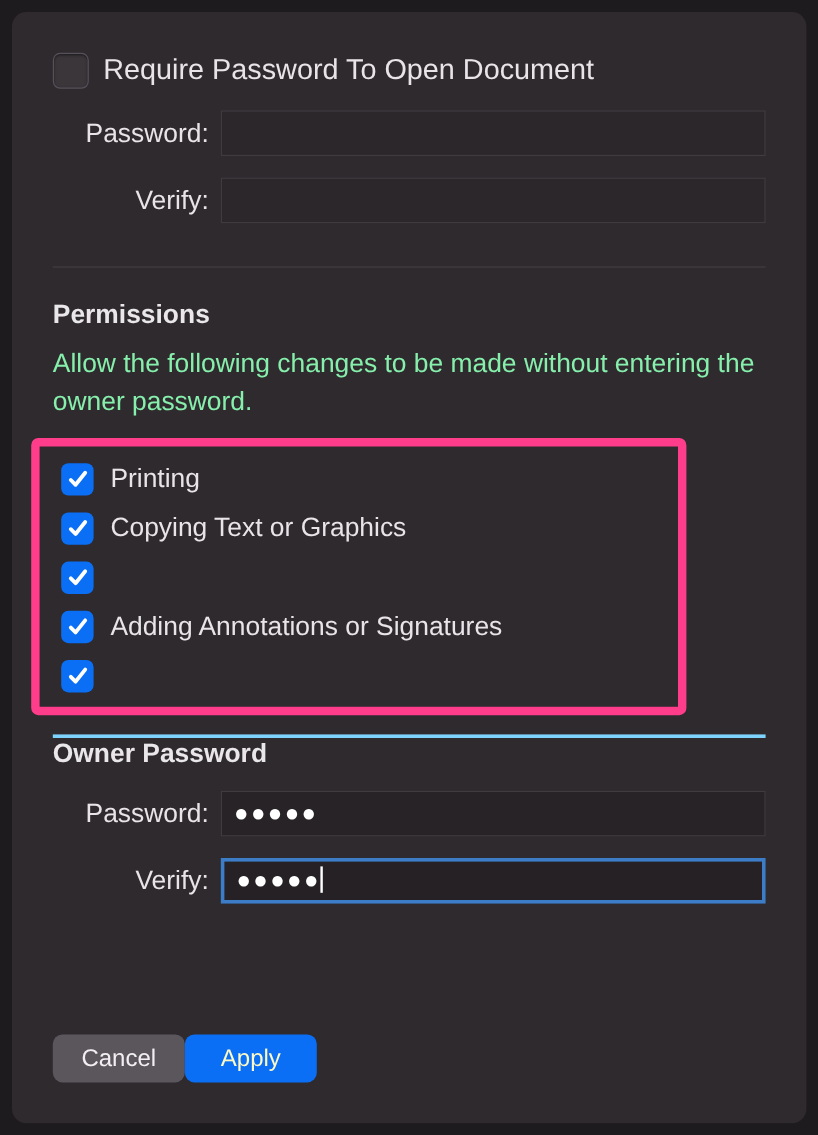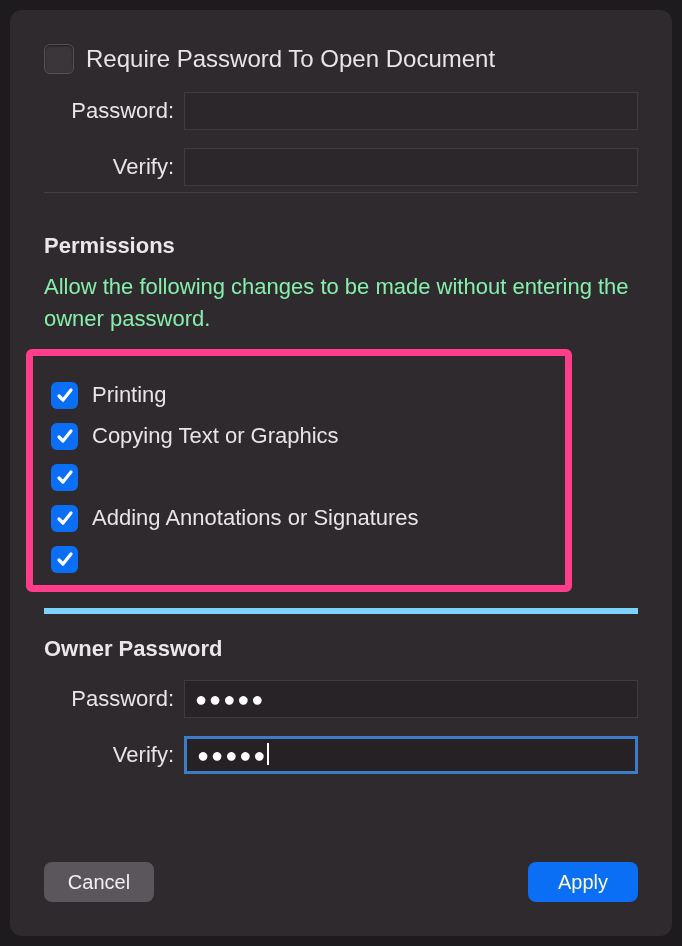--- a/index.html
+++ b/index.html
@@ -19,22 +19,22 @@
       border-radius: 12px;
       margin: 10px;
       width: 662px;
       height: 926px;
       padding: 34px;
       display: flex;
       flex-direction: column;
       color: #e8e4e8;
     }
     .section {
-      padding-bottom: 6px;
-      margin-bottom: 40px;
+      padding-bottom: 36px;
+      margin-bottom: 26px;
     }
     .divider {
       border-bottom: 1px solid #423e42;
     }
     .checkbox-row {
       display: flex;
       align-items: center;
       gap: 12px;
       margin-bottom: 18px;
     }
@@ -90,21 +90,21 @@
     }
     .description {
       font-size: 22px;
       color: #86efac;
       line-height: 1.45;
       margin-bottom: 14px;
     }
     .highlight-box {
       border: 7px solid #ff3d8a;
       border-radius: 6px;
-      padding: 26px 18px 4px 18px;
+      padding: 14px 18px 4px 18px;
       margin-left: -18px;
       margin-right: 66px;
       margin-bottom: 16px;
     }
     .perm-row {
       display: flex;
       align-items: center;
       gap: 14px;
       margin-bottom: 14px;
     }
@@ -125,30 +125,28 @@
       stroke-width: 3.2;
       fill: none;
       stroke-linecap: round;
       stroke-linejoin: round;
     }
     .perm-label {
       font-size: 22px;
       color: #e8e4e8;
     }
     .owner-section {
-      border-top: 6px solid #7dd3fc;
-      padding-top: 22px;
+      border-top: 3px solid #7dd3fc;
     }
     .spacer {
       flex: 1;
     }
     .button-row {
       display: flex;
-      justify-content: space-between;
-      gap: 14px;
+      justify-content: flex-start;
       margin-top: 20px;
     }
     .btn {
       font-size: 20px;
       padding: 6px 22px;
       border-radius: 8px;
       border: none;
       font-family: inherit;
       cursor: pointer;
       min-width: 110px;

